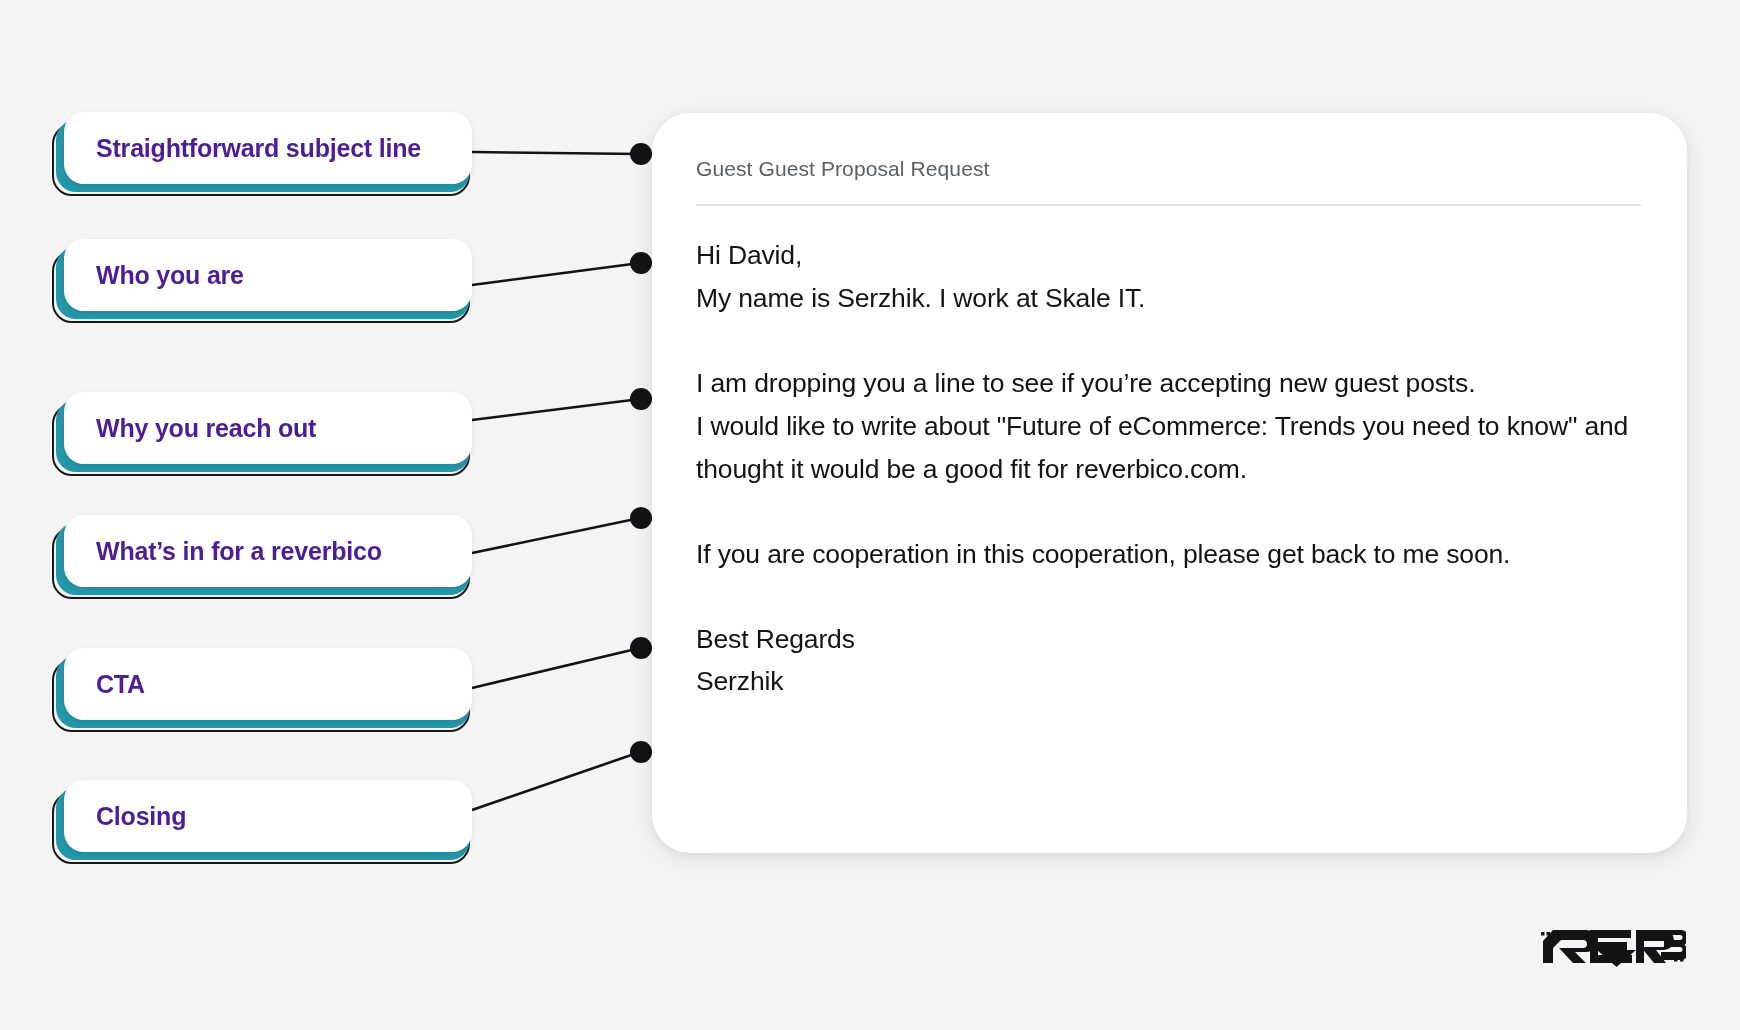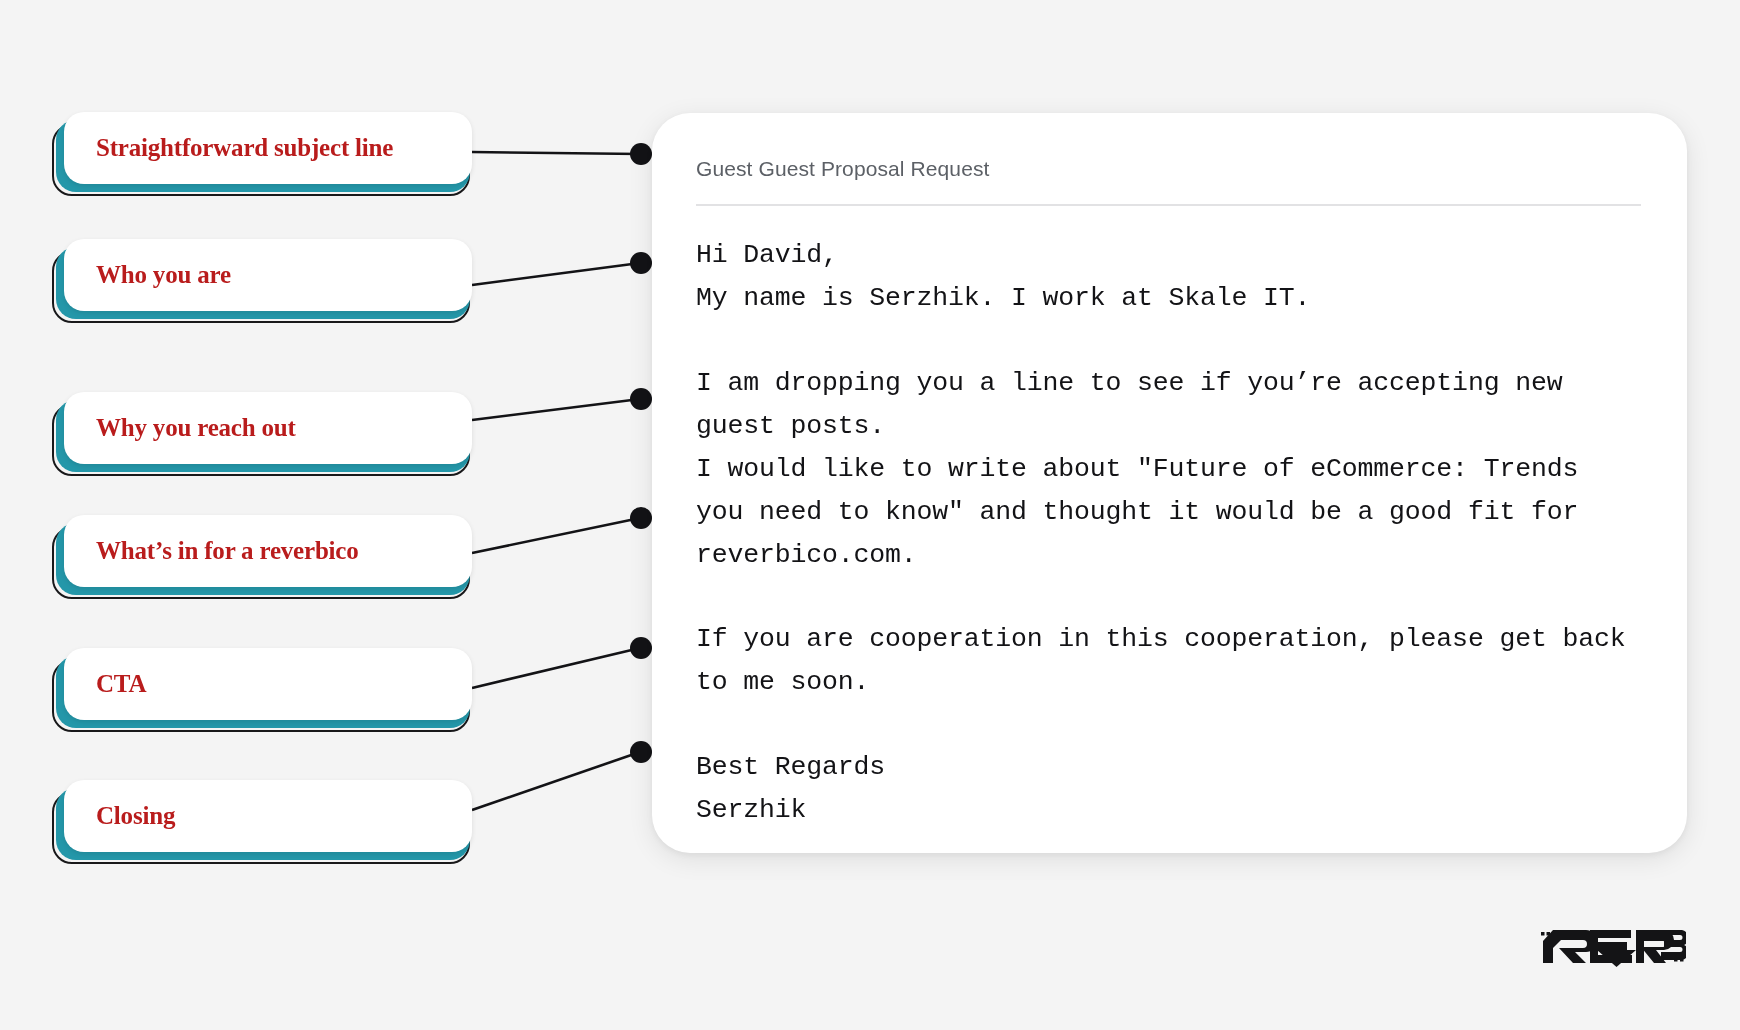--- a/index.html
+++ b/index.html
@@ -70,24 +70,23 @@
     border-radius: 20px;
     box-shadow: 0 2px 5px rgba(0,0,0,0.10);
     display: flex;
     align-items: center;
     padding-left: 32px;
     box-sizing: border-box;
   }
   .card .card-label {
     font-size: 25px;
     font-weight: 700;
-    color: #b91c1c;
+    color: #4c1d95;
     letter-spacing: -0.2px;
     white-space: nowrap;
-    font-family: Liberation Serif, serif;
   }
 
   
   #email-panel {
     position: absolute;
     left: 652px;
     top: 113px;
     width: 1035px;
     height: 740px;
     background: #ffffff;
@@ -107,21 +106,20 @@
     margin-top: 23px;
     margin-left: 2px;
     width: 945px;
     height: 2px;
     background: #e2e2e4;
   }
   #email-body {
     margin-top: 28px;
     margin-left: 2px;
     width: 945px;
-    font-family: Liberation Mono, monospace;
   }
   .para {
     font-size: 26.5px;
     line-height: 1.62;
     color: #131316;
     letter-spacing: -0.15px;
   }
   .para + .para {
     margin-top: 42px;
   }

